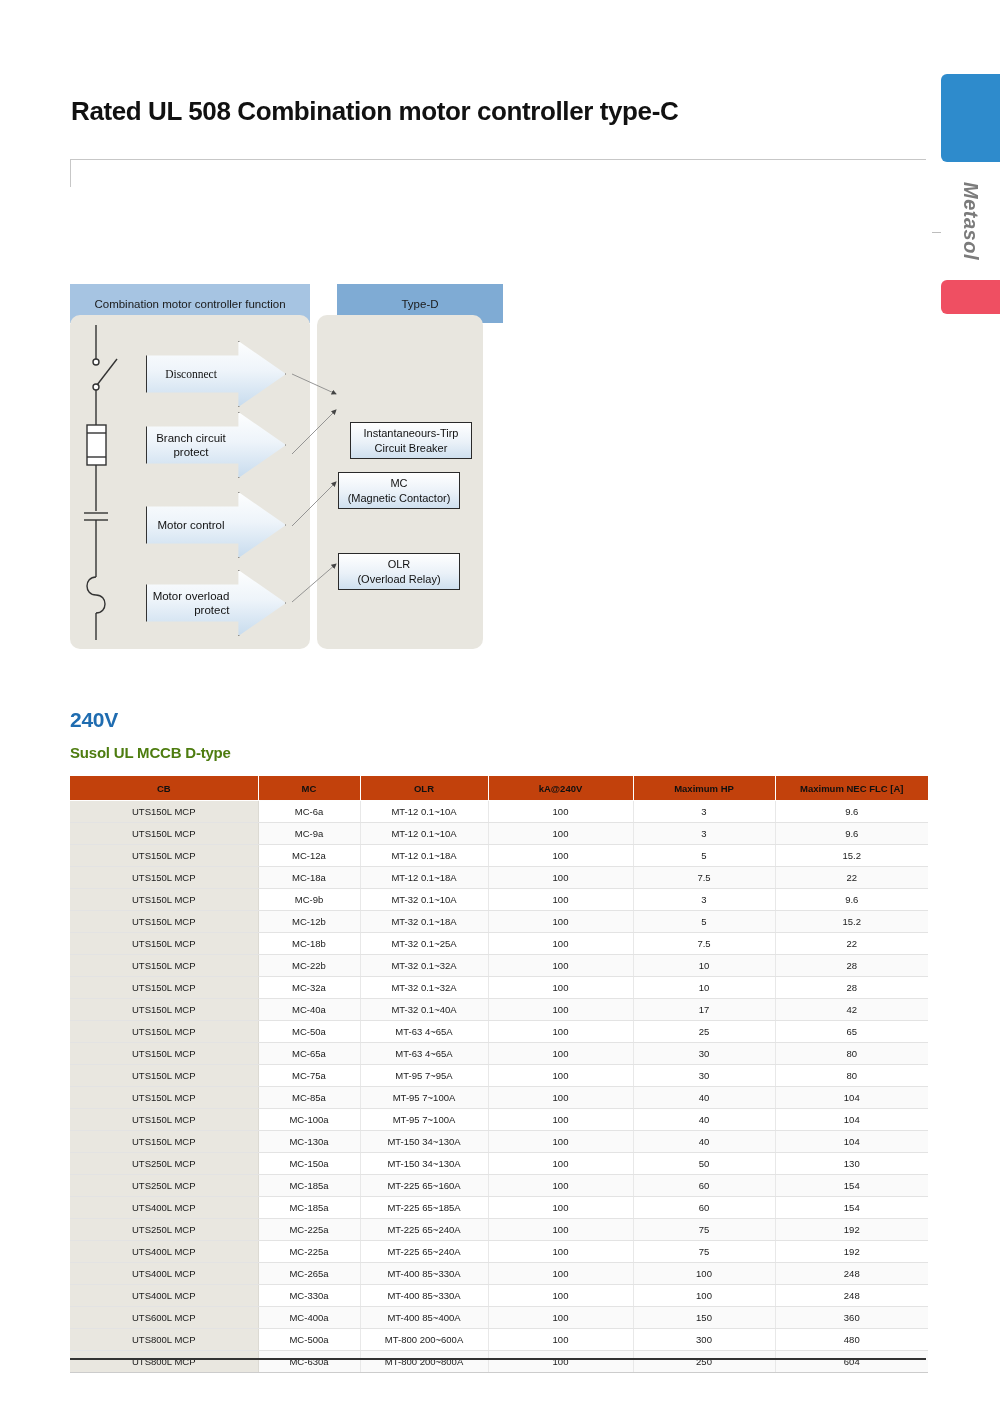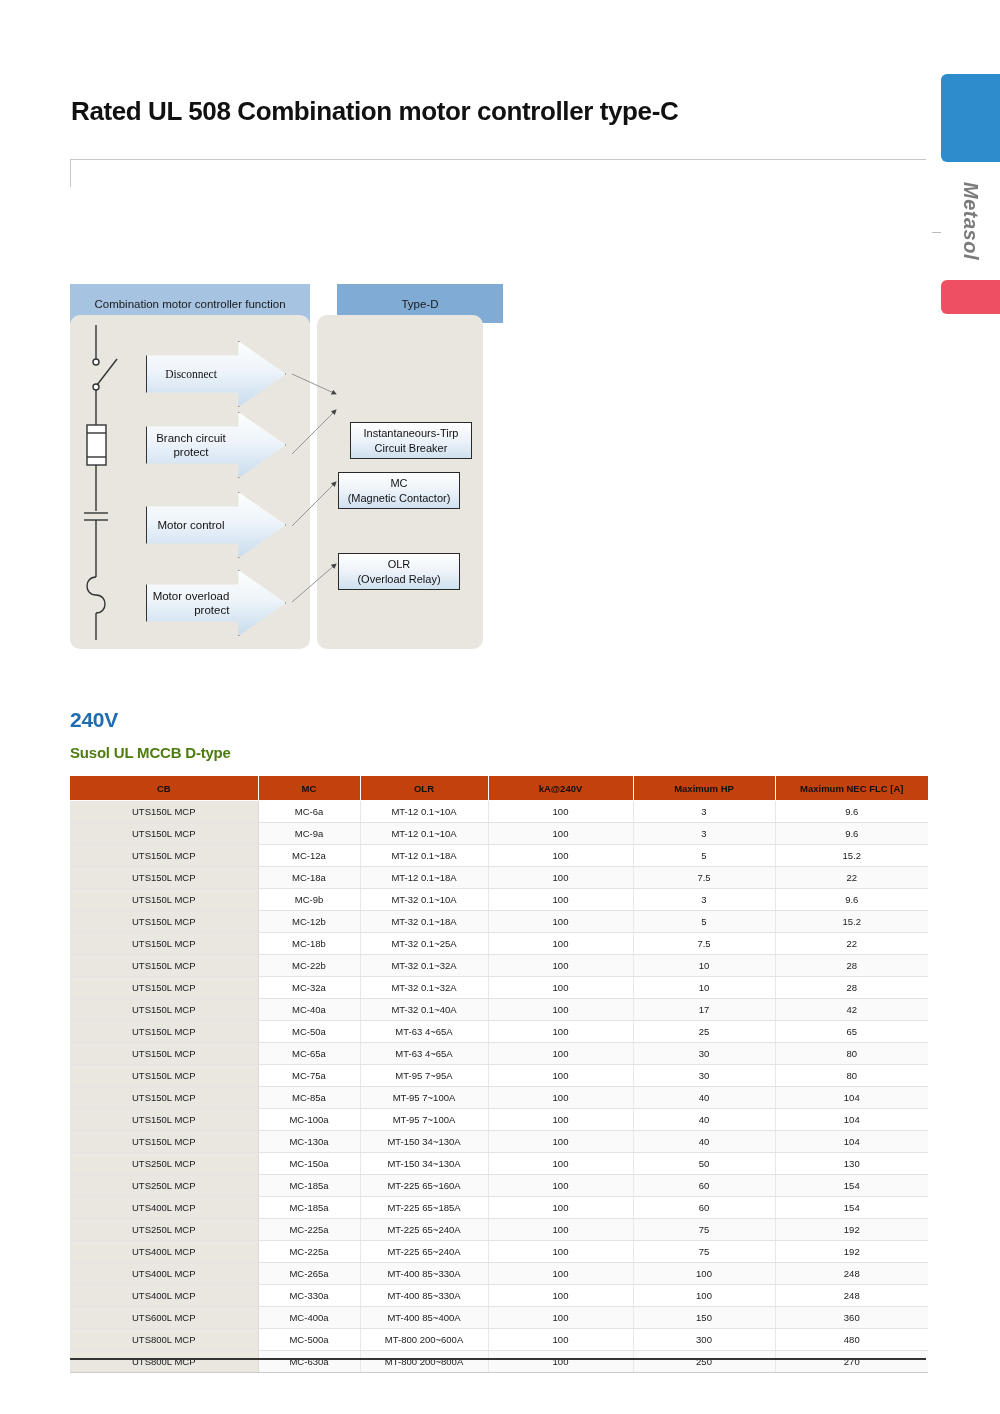--- a/index.html
+++ b/index.html
@@ -555,19 +555,19 @@
         <td>100</td>
         <td>300</td>
         <td>480</td>
       </tr>
       <tr>
         <td class="col-cb">UTS800L MCP</td>
         <td>MC-630a</td>
         <td>MT-800 200~800A</td>
         <td>100</td>
         <td>250</td>
-        <td>270</td>
+        <td>604</td>
       </tr>
     </tbody>
 </table>
 
 <div id="footer-rule"></div>
 <div id="page-number">131</div>
 
 </body></html>

